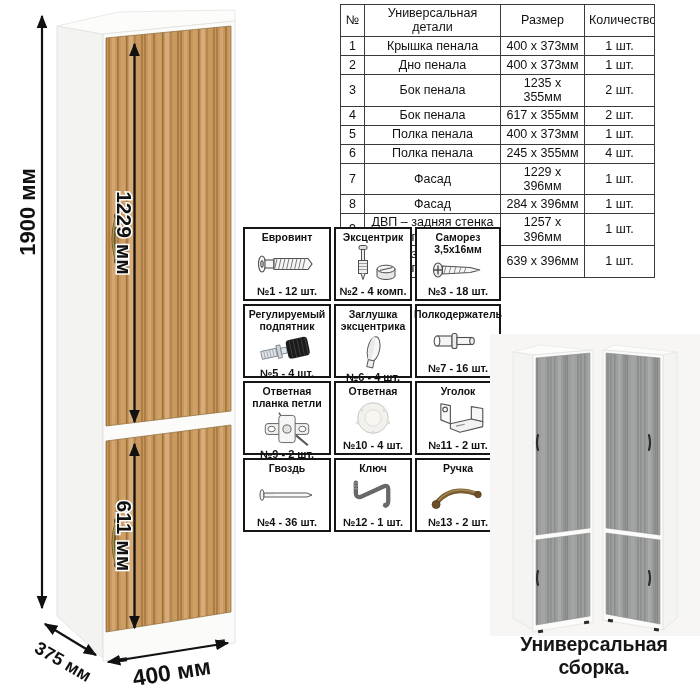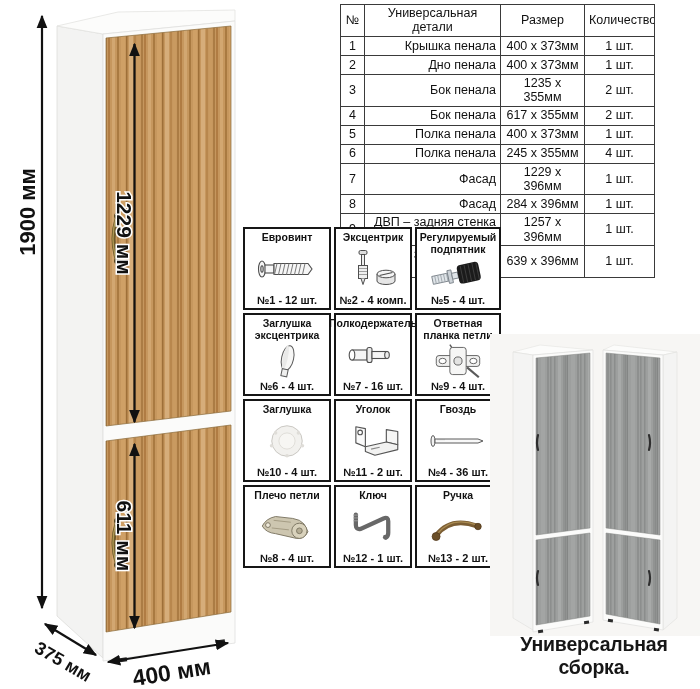--- a/index.html
+++ b/index.html
@@ -7,26 +7,26 @@
         font-family:"Liberation Sans",sans-serif;overflow:hidden;}
 
   
   .parts{position:absolute;left:340px;top:4px;border-collapse:collapse;
          font-size:12.5px;color:#111;table-layout:fixed;width:314px;}
   .parts th,.parts td{border:1.4px solid #3a3a3a;padding:1px 4px;line-height:1.15;
          font-weight:400;overflow:hidden;}
   .parts th{text-align:center;height:16px;}
   .parts td{height:16px;}
   .parts td.c{text-align:center;}
-  .parts td.n{text-align:right;margin-top:29px;}
+  .parts td.n{text-align:center;margin-top:29px;}
 
   
   .hw{position:absolute;left:243px;top:227px;display:grid;
       grid-template-columns:88px 78px 86px;gap:3px;}
-  .hw-cell{box-sizing:border-box;height:83px;border:2px solid #161616;background:#fff;
+  .hw-cell{box-sizing:border-box;height:74px;border:2px solid #161616;background:#fff;
       display:flex;flex-direction:column;align-items:center;justify-content:space-between;
       padding:3px 1px 2px;}
   .hw-title{font-weight:700;font-size:10.5px;line-height:1.12;text-align:center;color:#111;}
   .hw-count{font-weight:700;font-size:11px;color:#111;white-space:nowrap;}
   .hw-icon{flex:0 0 auto;}
 
   
   .dim{font-family:"Liberation Sans",sans-serif;font-weight:700;fill:#111;
        paint-order:stroke;stroke:#ffffff;stroke-width:3px;}
   .dim.big{font-size:22px;}
@@ -205,20 +205,32 @@
           <path d="M20 29.5 l2 6 l2 -6" fill="#e7e7e7"></path>
           <path d="M18 19.5 h8 M18 22.5 h8 M18 25.5 h8" fill="none" stroke="#8a8a8a" stroke-width="0.8"></path>
           <path d="M36 25 v7 a9 3.5 0 0 0 18 0 v-7" fill="#e6e6e6"></path>
           <ellipse cx="45" cy="25" rx="9" ry="3.8" fill="#f4f4f4"></ellipse>
           <line x1="38.5" y1="26.5" x2="51.5" y2="23.5" stroke-width="1.2"></line>
         </g>
       </svg>
       <div class="hw-count">№2 - 4 комп.</div>
     </div>
 
+    <div class="hw-cell">
+      <div class="hw-title">Саморез 3,5х16мм</div>
+      <svg class="hw-icon" width="60" height="28" viewBox="0 0 60 28">
+        <g stroke="#4e4e4e" fill="#f0f0f0" stroke-width="1.1">
+          <ellipse cx="10" cy="14" rx="4.5" ry="7"></ellipse>
+          <path d="M10 9.5 v9 M6 14 h8" fill="none" stroke-width="1.4"></path>
+          <path d="M14.5 10 L42 11.5 L52 14 L42 16.5 L14.5 18 Z" fill="#f6f6f6"></path>
+        </g>
+        <path d="M18 10.2 l-2 7.6 M23 10.4 l-2 7.2 M28 10.7 l-2 6.6 M33 11 l-2 6 M38 11.3 l-2 5.4" stroke="#7a7a7a" stroke-width="0.9" fill="none"></path>
+      </svg>
+      <div class="hw-count">№3 - 18 шт.</div>
+    </div>
 
     <div class="hw-cell">
       <div class="hw-title">Регулируемый подпятник</div>
       <svg class="hw-icon" width="64" height="34" viewBox="0 0 64 34">
         <g transform="rotate(-12 32 17)">
           <rect x="6" y="13" width="16" height="8" fill="#dfe4e8" stroke="#7d858c" stroke-width="0.9"></rect>
           <path d="M9 13 v8 M12 13 v8 M15 13 v8 M18 13 v8 M21 13 v8" stroke="#98a0a6" stroke-width="0.8"></path>
           <rect x="22" y="10.5" width="4" height="13" fill="#cdd3d8" stroke="#7d858c" stroke-width="0.9"></rect>
           <rect x="26" y="14" width="6" height="6" fill="#dfe4e8" stroke="#7d858c" stroke-width="0.9"></rect>
           <rect x="32" y="7.5" width="22" height="19" rx="4" fill="#1b1b1b"></rect>
@@ -261,25 +273,25 @@
           <circle cx="27" cy="9" r="2.2" fill="#dddddd"></circle>
           <path d="M27 9 L23 3" stroke-width="1.6"></path>
           <rect x="8" y="15" width="48" height="12" rx="3"></rect>
           <rect x="23" y="6" width="18" height="30" rx="3" fill="#f6f6f5"></rect>
           <ellipse cx="15" cy="21" rx="4" ry="3" fill="#ffffff"></ellipse>
           <ellipse cx="49" cy="21" rx="4" ry="3" fill="#ffffff"></ellipse>
           <circle cx="32" cy="21" r="4.5" fill="#e3e3e2"></circle>
           <path d="M42 28 L55 39" stroke-width="2.4"></path>
         </g>
       </svg>
-      <div class="hw-count">№9 - 4 шт.</div>
-    </div>
-
-    <div class="hw-cell">
-      <div class="hw-title">Заглушка</div>
+      <div class="hw-count">№9 - 2 шт.</div>
+    </div>
+
+    <div class="hw-cell">
+      <div class="hw-title">Ответная</div>
       <svg class="hw-icon" width="64" height="40" viewBox="0 0 64 42">
         <circle cx="32" cy="21" r="16" fill="#f2f1ee" stroke="#c7c5c0" stroke-width="1"></circle>
         <circle cx="32" cy="21" r="8.5" fill="#f7f6f3" stroke="#dedcd7" stroke-width="1"></circle>
         <circle cx="20" cy="12.5" r="1.9" fill="#dfddd8"></circle>
         <circle cx="44" cy="12.5" r="1.9" fill="#dfddd8"></circle>
         <circle cx="15.8" cy="26" r="1.9" fill="#dfddd8"></circle>
         <circle cx="48.2" cy="26" r="1.9" fill="#dfddd8"></circle>
         <circle cx="32" cy="36.5" r="1.9" fill="#dfddd8"></circle>
       </svg>
       <div class="hw-count">№10 - 4 шт.</div>
@@ -304,33 +316,20 @@
       <svg class="hw-icon" width="64" height="26" viewBox="0 0 64 26">
         <g stroke="#5a5a5a" fill="#f2f2f2" stroke-width="1">
           <ellipse cx="7" cy="13" rx="2" ry="5.5"></ellipse>
           <path d="M9 11 H52 L57 13 L52 15 H9 Z" fill="#f8f8f8"></path>
           <path d="M11 11.6 h8" stroke="#9a9a9a" stroke-width="0.8"></path>
         </g>
       </svg>
       <div class="hw-count">№4 - 36 шт.</div>
     </div>
 
-    <div class="hw-cell">
-      <div class="hw-title">Плечо петли</div>
-      <svg class="hw-icon" width="64" height="40" viewBox="0 0 64 42">
-        <g stroke="#7c7663" stroke-width="1">
-          <path d="M6 20 Q10 12 20 10 L38 12 Q46 13 50 18 L54 26 Q50 34 42 33 L20 28 Q10 27 6 20 Z" fill="#cdc6b0"></path>
-          <circle cx="45" cy="25" r="8" fill="#d9d2bc"></circle>
-          <circle cx="45" cy="25" r="3" fill="#b5ad94"></circle>
-          <circle cx="12" cy="19" r="2.5" fill="#efeadb"></circle>
-          <path d="M18 14 L36 16 M16 22 L34 24" stroke="#a29a82" fill="none"></path>
-        </g>
-      </svg>
-      <div class="hw-count">№8 - 4 шт.</div>
-    </div>
 
     <div class="hw-cell">
       <div class="hw-title">Ключ</div>
       <svg class="hw-icon" width="64" height="40" viewBox="0 0 64 42">
         <path d="M14 8 V19 Q14 24 19 23 L43 12 Q48 10 48 15 V27 Q48 31 45.5 32" fill="none" stroke="#686868" stroke-width="4.5" stroke-linecap="round"></path>
         <path d="M11.5 8.5 h5 M11.5 11.5 h5 M11.5 14.5 h5" stroke="#9c9c9c" stroke-width="1"></path>
         <circle cx="45" cy="31.8" r="2.6" fill="#686868"></circle>
       </svg>
       <div class="hw-count">№12 - 1 шт.</div>
     </div>

